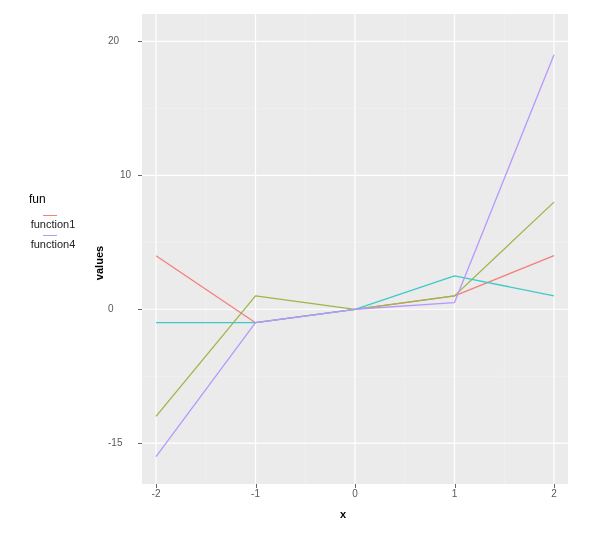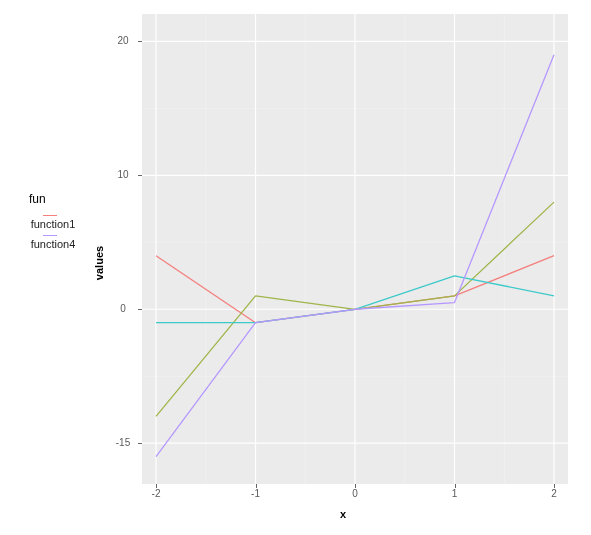--- a/index.html
+++ b/index.html
@@ -92,21 +92,21 @@
       left: 0; top: 0;
       width: 100%; height: 100%;
     }
     .tick-label {
       position: absolute;
       font-size: 10px;
       color: #595959;
     }
     .tick-y {
       right: 440px;
-      text-align: center;
+      text-align: left;
       width: 30px;
     }
     .tick-x {
       top: 480px;
       text-align: center;
       width: 20px;
     }
     .tick-mark-y {
       position: absolute;
       width: 4px;
@@ -168,21 +168,21 @@
           <polyline points="14,402.42424242424244 113.5,281.8787878787879 213,295.27272727272725 312.5,281.8787878787879 412,188.12121212121212" fill="none" stroke="#9fb54a" stroke-width="1.3" stroke-linejoin="round"></polyline>
           <polyline points="14,308.6666666666667 113.5,308.6666666666667 213,295.27272727272725 312.5,261.78787878787875 412,281.8787878787879" fill="none" stroke="#3ec9c9" stroke-width="1.3" stroke-linejoin="round"></polyline>
           <polyline points="14,442.6060606060606 113.5,308.6666666666667 213,295.27272727272725 312.5,288.57575757575756 412,40.78787878787875" fill="none" stroke="#b598ff" stroke-width="1.3" stroke-linejoin="round"></polyline>
         </svg>
     </div>
     <div id="ticks">
         <div class="tick-label tick-y" style="top: 429.212px; left: 0px;">-15</div>
         <div class="tick-mark-y" style="top: 435.212px;"></div>
         <div class="tick-label tick-y" style="top: 295.273px; left: 0px;">0</div>
         <div class="tick-mark-y" style="top: 301.273px;"></div>
-        <div class="tick-label tick-y" style="top: 161.333px; left: 0px;">10</div>
+        <div class="tick-label tick-y" style="top: 161.333px; left: 12px;">10</div>
         <div class="tick-mark-y" style="top: 167.333px;"></div>
         <div class="tick-label tick-y" style="top: 27.3939px; left: 0px;">20</div>
         <div class="tick-mark-y" style="top: 33.3939px;"></div>
         <div class="tick-label tick-x" style="left: 38px;">-2</div>
         <div class="tick-mark-x" style="left: 48px;"></div>
         <div class="tick-label tick-x" style="left: 137.5px;">-1</div>
         <div class="tick-mark-x" style="left: 147.5px;"></div>
         <div class="tick-label tick-x" style="left: 237px;">0</div>
         <div class="tick-mark-x" style="left: 247px;"></div>
         <div class="tick-label tick-x" style="left: 336.5px;">1</div>

